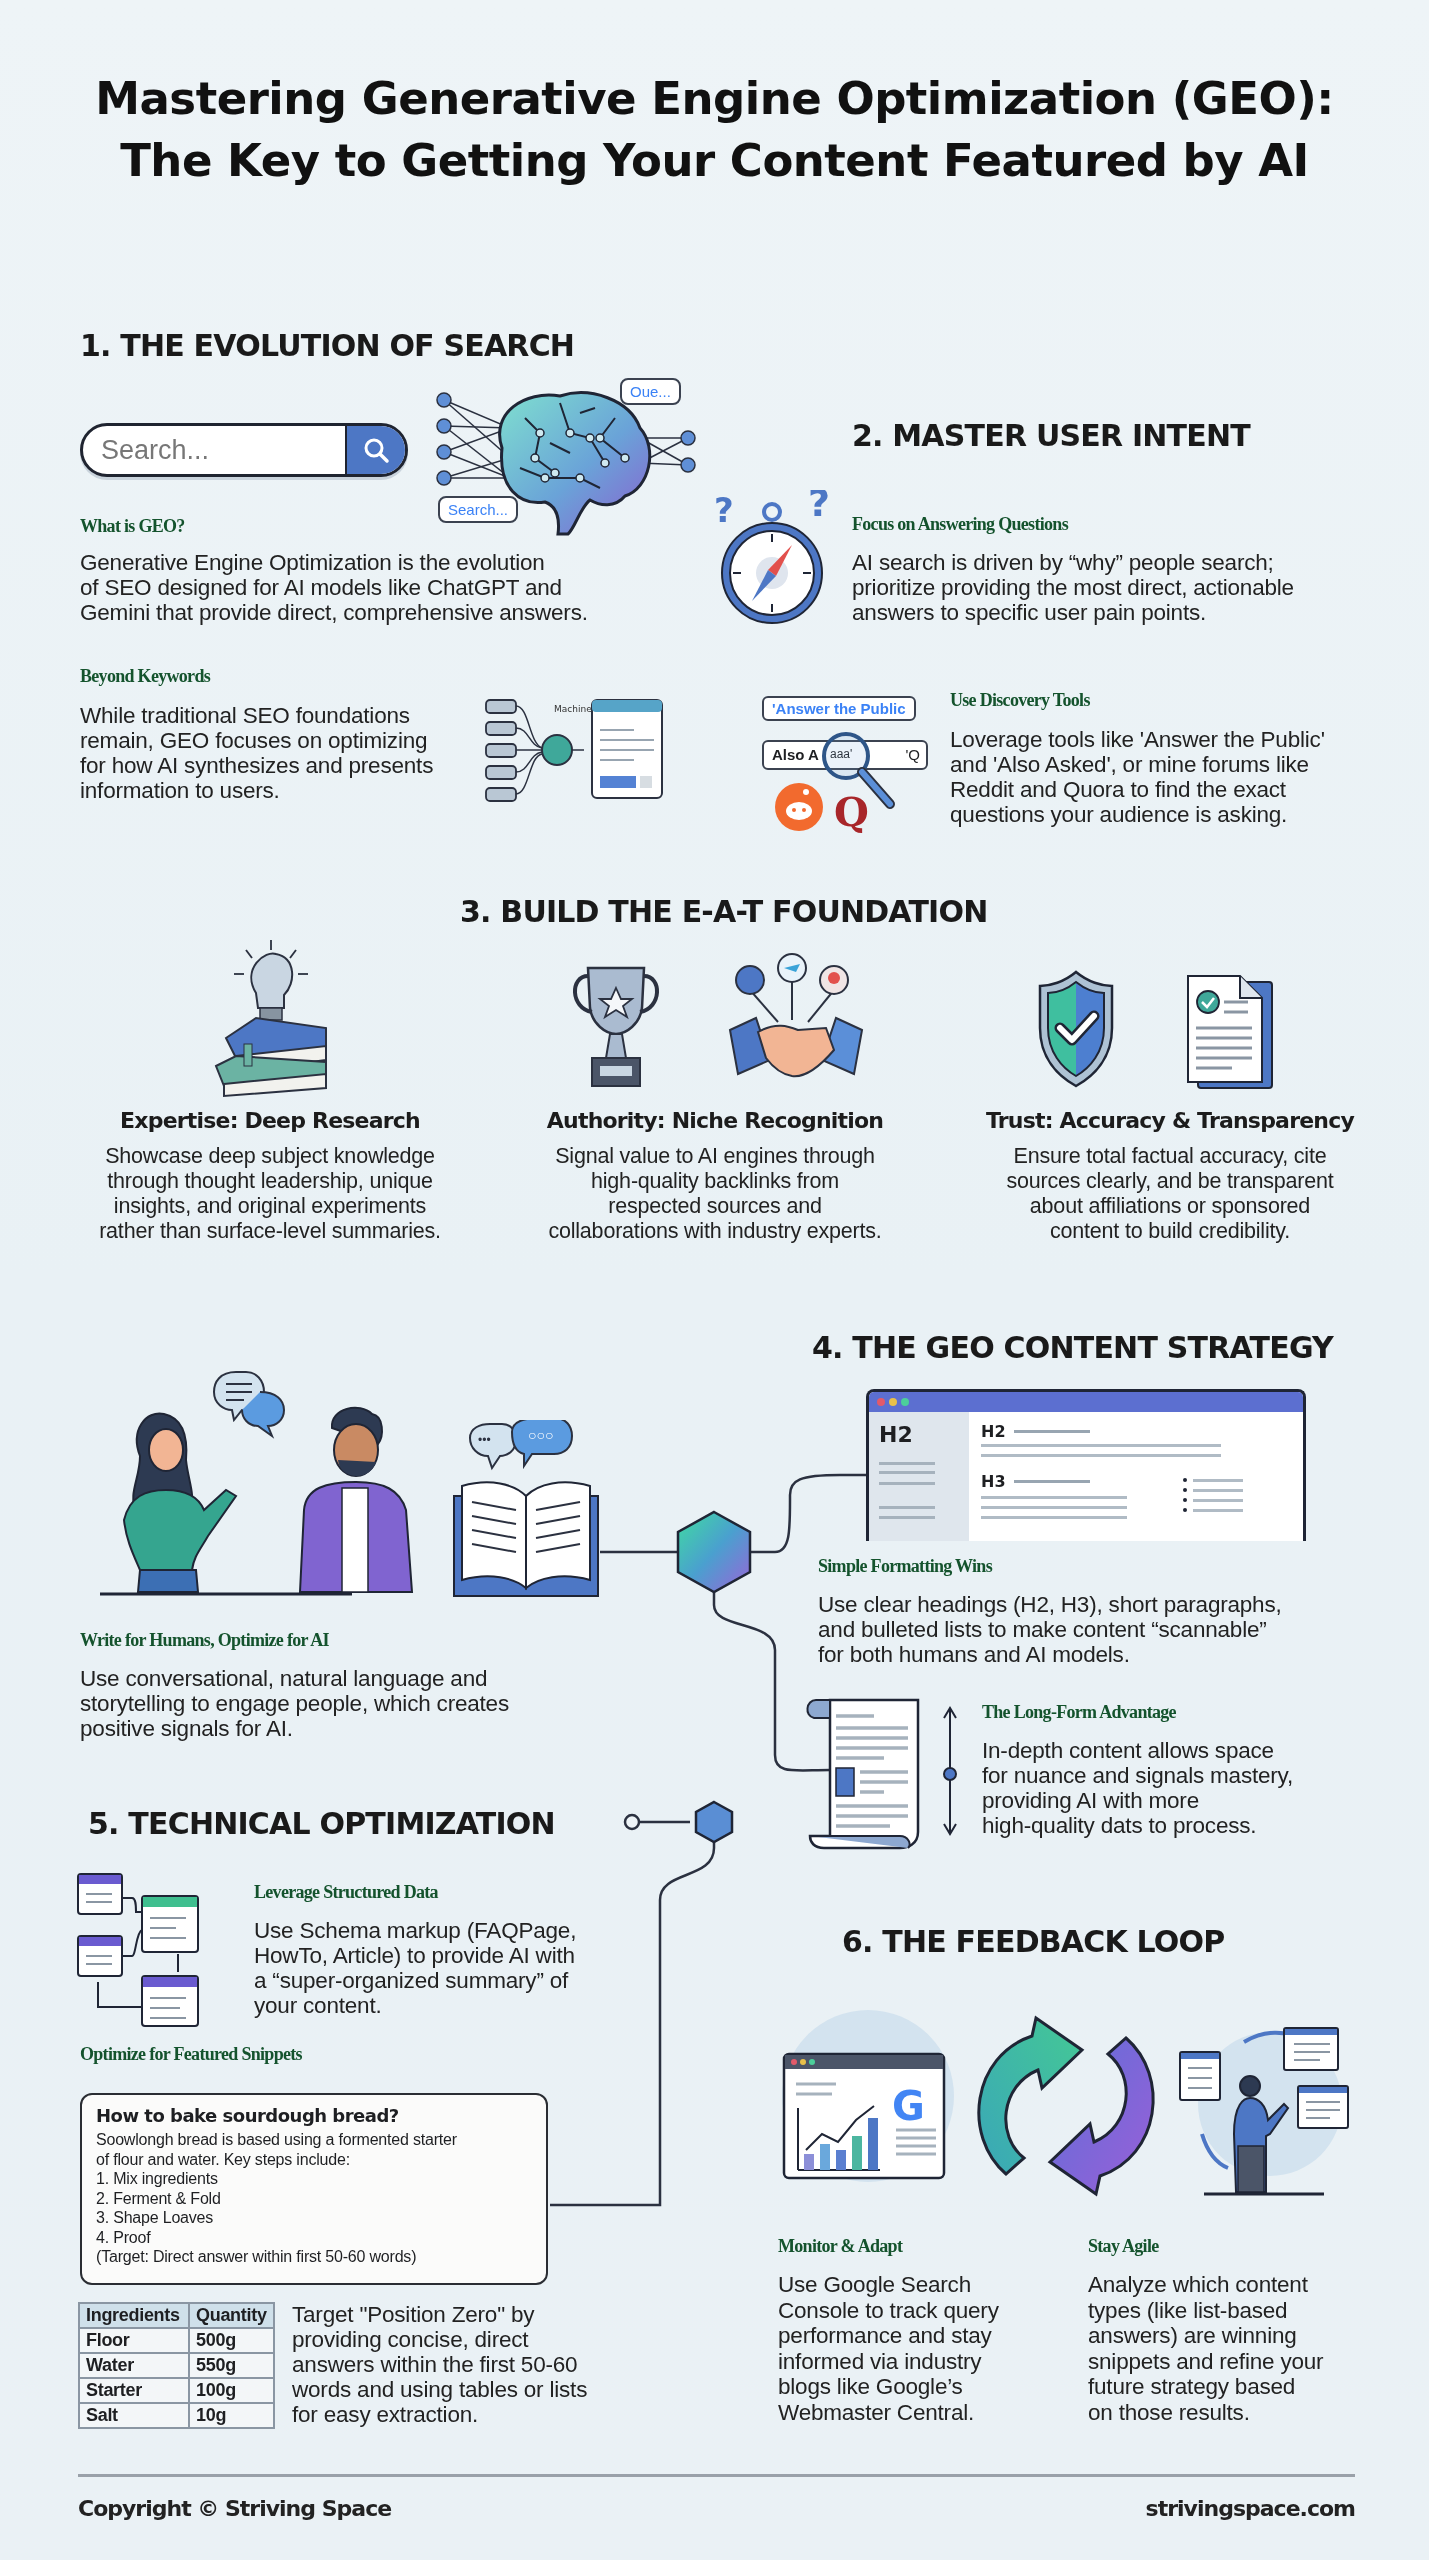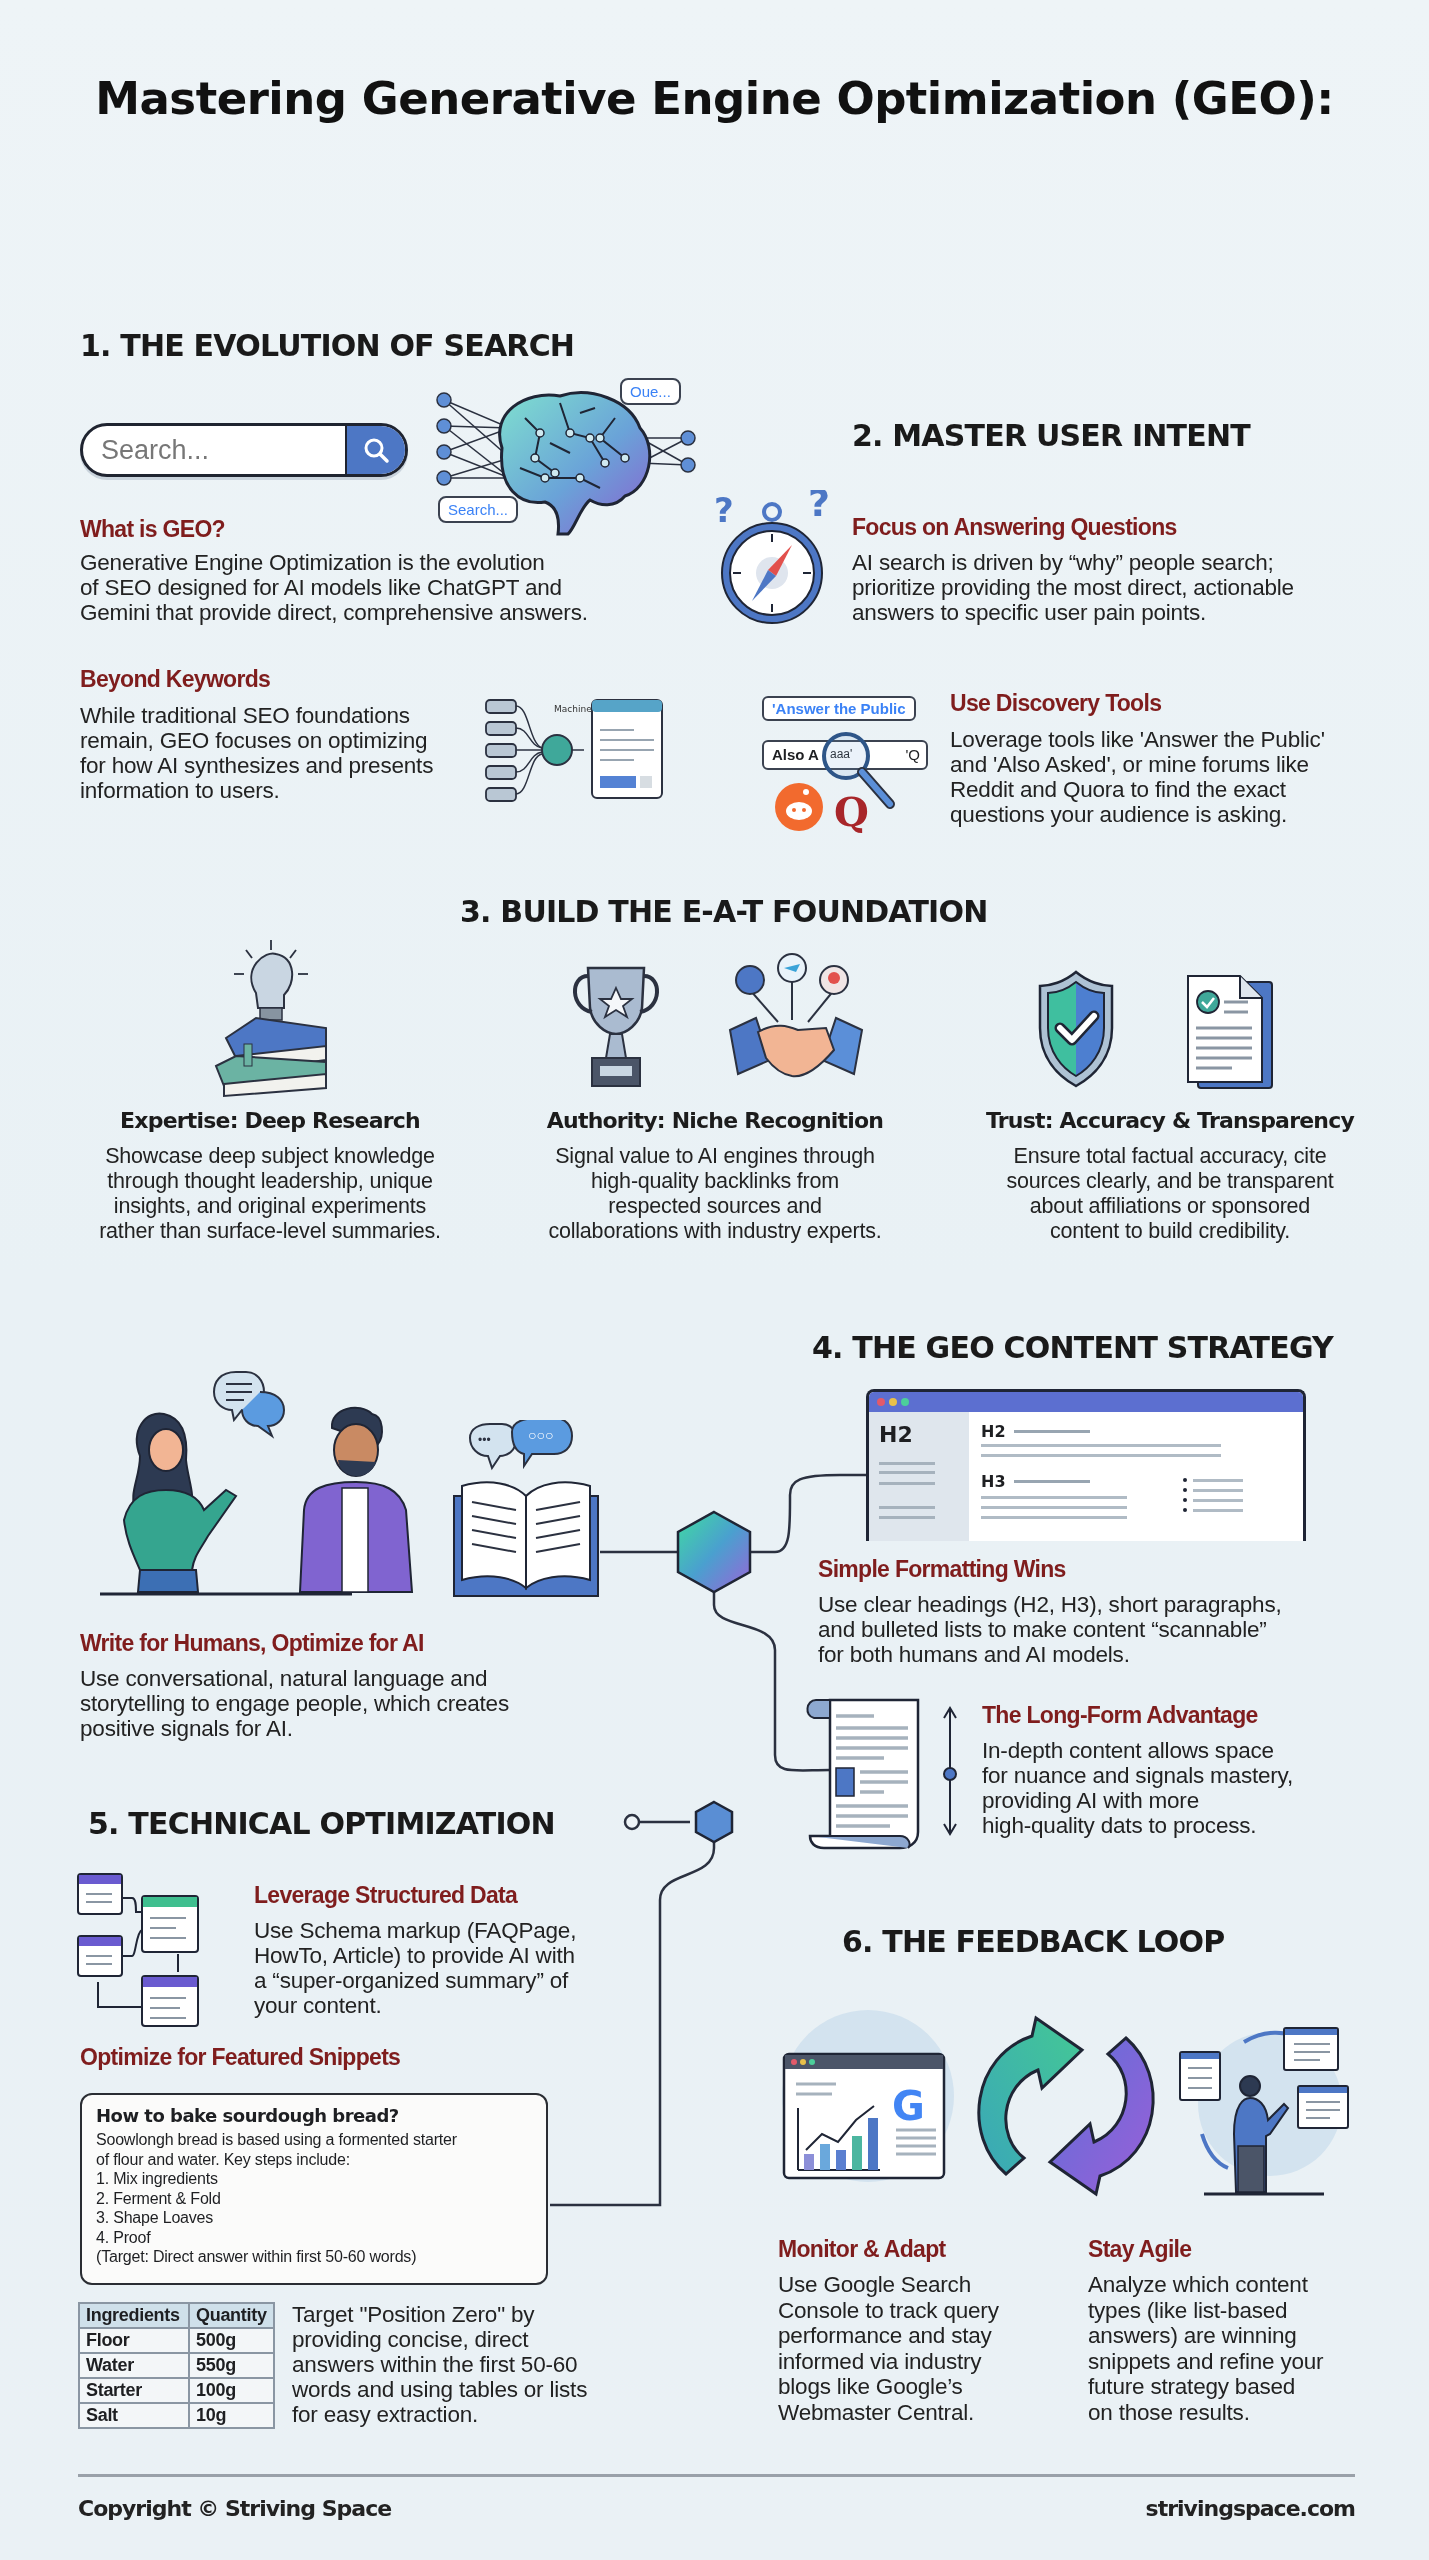--- a/index.html
+++ b/index.html
@@ -15,22 +15,22 @@
   .title {
     left: 0; width: 1429px; top: 68px; text-align: center;
     font-family: "DejaVu Sans", sans-serif; font-weight: bold;
     font-size: 45px; line-height: 62px; letter-spacing: -0.5px; color: #111;
   }
   .sec-h {
     font-family: "DejaVu Sans", sans-serif; font-weight: bold;
     font-size: 30px; letter-spacing: -0.8px; color: #1a1a1a; white-space: nowrap;
   }
   .h3 {
-    font-family: Liberation Sans, sans-serif; font-weight: bold;
-    font-size: 23px; letter-spacing: -0.7px; color: #7f1d1d; white-space: nowrap;
+    font-family: Liberation Serif, serif; font-weight: bold;
+    font-size: 18px; letter-spacing: -0.7px; color: #14532d; white-space: nowrap;
   }
   .p {
     font-size: 22.5px; line-height: 25px; color: #222; white-space: pre-line;
     letter-spacing: -0.2px;
   }
   .center { text-align: center; }
   .eat-h {
     font-family: "DejaVu Sans", sans-serif; font-weight: bold;
     font-size: 22px; letter-spacing: -0.8px; color: #1c1c1c; white-space: nowrap;
     text-align: center;
@@ -67,20 +67,21 @@
   .footer-rule { left: 78px; top: 2474px; width: 1277px; height: 3px; background: #9aa1a9; }
   .footer-l { left: 78px; top: 2496px; font-size: 22px; font-weight: bold; font-family: "DejaVu Sans", sans-serif; letter-spacing: -1px; color: #222; }
   .footer-r { right: 74px; top: 2496px; font-size: 22px; font-weight: bold; font-family: "DejaVu Sans", sans-serif; letter-spacing: -1px; color: #222; }
   svg { display: block; }
 </style>
 </head>
 <body>
 
 <div class="abs title">
   <div>Mastering Generative Engine Optimization (GEO):</div>
+  <div>The Key to Getting Your Content Featured by AI</div>
 </div>
 
 <div class="abs sec-h" style="left:80px; top:328px;">1. THE EVOLUTION OF SEARCH</div>
 
 <div class="abs searchbar">
   <div class="ph">Search...</div>
   <div class="btn">
     <svg width="30" height="30" viewBox="0 0 30 30">
         <circle cx="13" cy="13" r="8" fill="none" stroke="#fff" stroke-width="3"></circle>
         <line x1="19" y1="19" x2="26" y2="26" stroke="#fff" stroke-width="3.5" stroke-linecap="round"></line>

